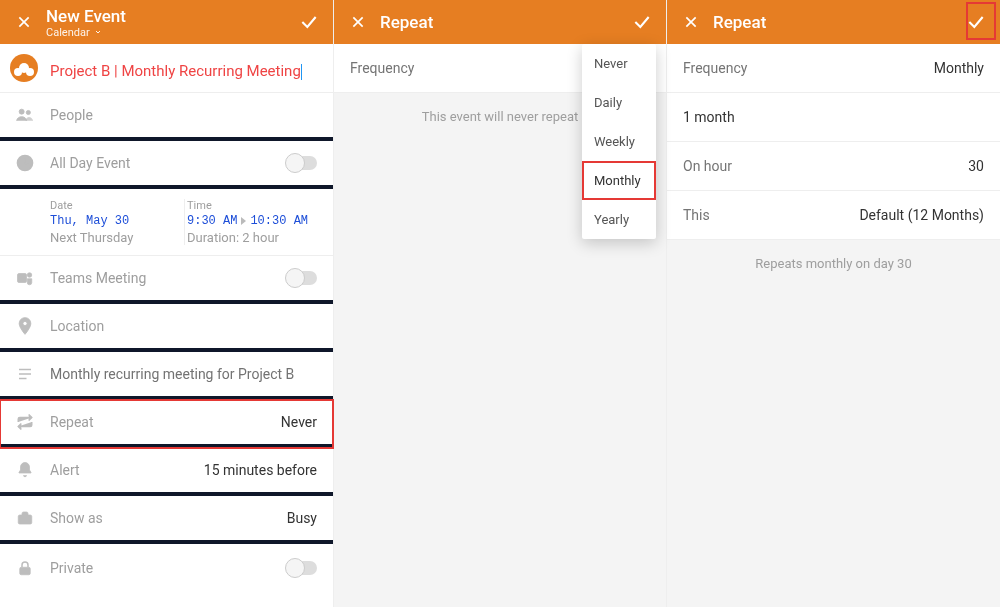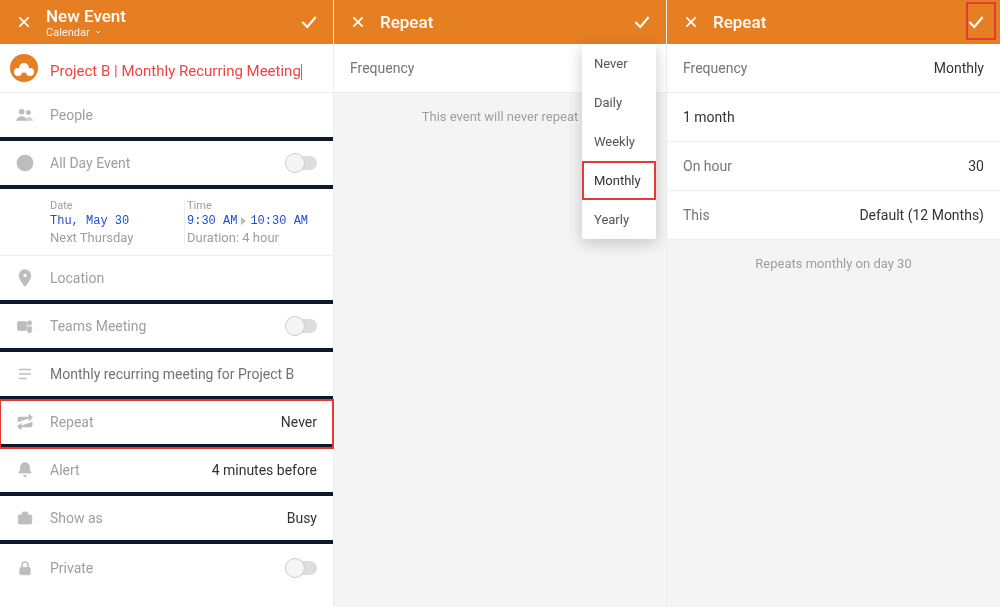--- a/index.html
+++ b/index.html
@@ -116,44 +116,44 @@
       <div class="dt-col">
         <div class="dt-label">Date</div>
         <div class="dt-value">Thu, May 30</div>
         <div class="dt-sub">Next Thursday</div>
       </div>
       <div class="dt-col">
         <div class="dt-label">Time</div>
         <div class="dt-value">
           <span>9:30 AM</span><span class="tri"></span><span>10:30 AM</span>
         </div>
-        <div class="dt-sub">Duration: 4 hour</div>
-      </div>
+        <div class="dt-sub">Duration: 2 hour</div>
+      </div>
+    </div>
+
+    <div class="row">
+      <span class="row-icon">
+        <svg width="18" height="18" viewBox="0 0 24 24" fill="#bdbdbd">
+            <rect x="2" y="6" width="12" height="12" rx="2"></rect>
+            <circle cx="18" cy="8" r="3"></circle>
+            <path d="M15 13h6v5a3 3 0 0 1-3 3h0a3 3 0 0 1-3-3z"></path>
+          </svg>
+      </span>
+      <span class="label">Teams Meeting</span>
+      <span class="toggle"></span>
     </div>
 
     <div class="row">
       <span class="row-icon">
         <svg width="20" height="20" viewBox="0 0 24 24" fill="#bdbdbd">
             <path d="M12 2C8 2 5 5 5 9c0 5 7 13 7 13s7-8 7-13c0-4-3-7-7-7z"></path>
             <circle cx="12" cy="9" r="2.5" fill="#fff"></circle>
           </svg>
       </span>
       <span class="label">Location</span>
-    </div>
-
-    <div class="row">
-      <span class="row-icon">
-        <svg width="18" height="18" viewBox="0 0 24 24" fill="#bdbdbd">
-            <rect x="2" y="6" width="12" height="12" rx="2"></rect>
-            <circle cx="18" cy="8" r="3"></circle>
-            <path d="M15 13h6v5a3 3 0 0 1-3 3h0a3 3 0 0 1-3-3z"></path>
-          </svg>
-      </span>
-      <span class="label">Teams Meeting</span>
-      <span class="toggle"></span>
     </div>
 
     <div class="row desc-row">
       <span class="row-icon">
         <svg width="18" height="18" viewBox="0 0 24 24" fill="none" stroke="#bdbdbd" stroke-width="2">
             <line x1="4" y1="6" x2="20" y2="6"></line>
             <line x1="4" y1="12" x2="20" y2="12"></line>
             <line x1="4" y1="18" x2="14" y2="18"></line>
           </svg>
       </span>
@@ -174,21 +174,21 @@
     </div>
 
     <div class="row">
       <span class="row-icon">
         <svg width="18" height="18" viewBox="0 0 24 24" fill="#bdbdbd">
             <path d="M12 2a6 6 0 0 0-6 6v4l-2 3v1h16v-1l-2-3V8a6 6 0 0 0-6-6z"></path>
             <path d="M10 19a2 2 0 0 0 4 0"></path>
           </svg>
       </span>
       <span class="label">Alert</span>
-      <span class="value">4 minutes before</span>
+      <span class="value">15 minutes before</span>
     </div>
 
     <div class="row">
       <span class="row-icon">
         <svg width="18" height="18" viewBox="0 0 24 24" fill="#bdbdbd">
             <rect x="3" y="8" width="18" height="12" rx="2"></rect>
             <path d="M8 8V6a2 2 0 0 1 2-2h4a2 2 0 0 1 2 2v2"></path>
           </svg>
       </span>
       <span class="label">Show as</span>

